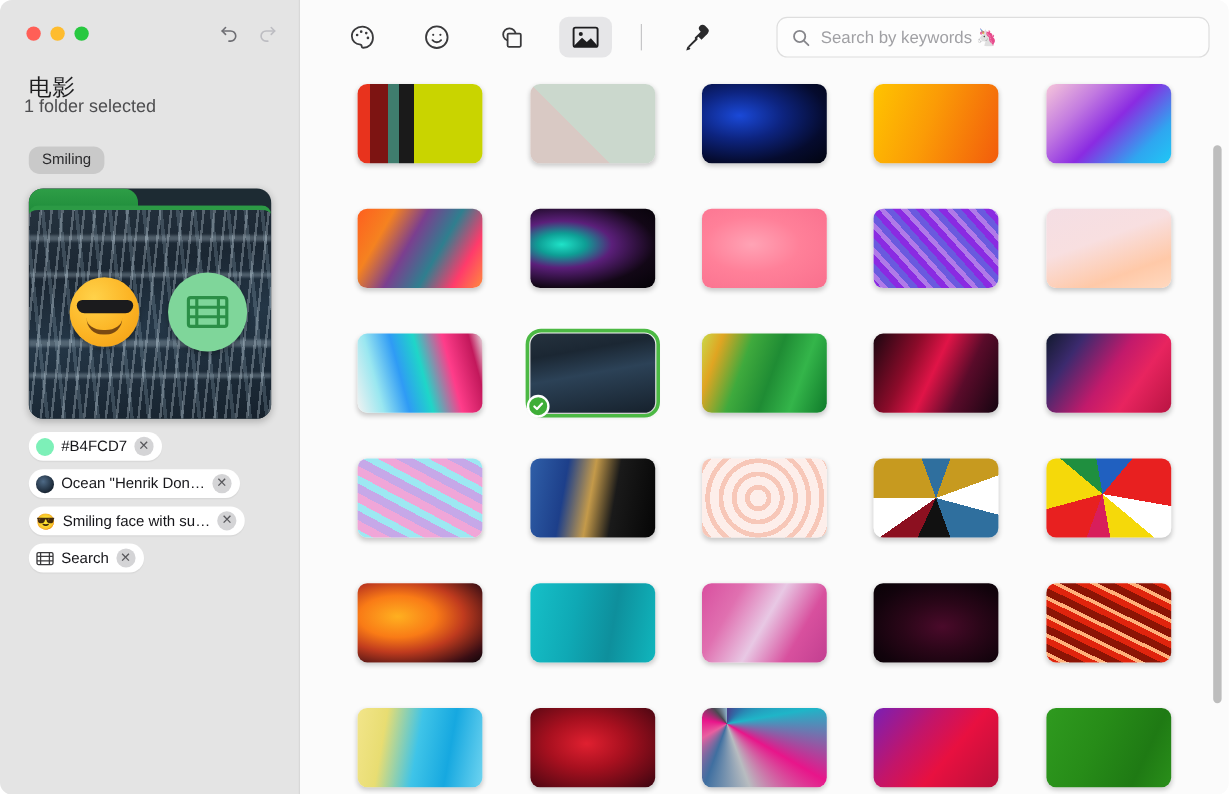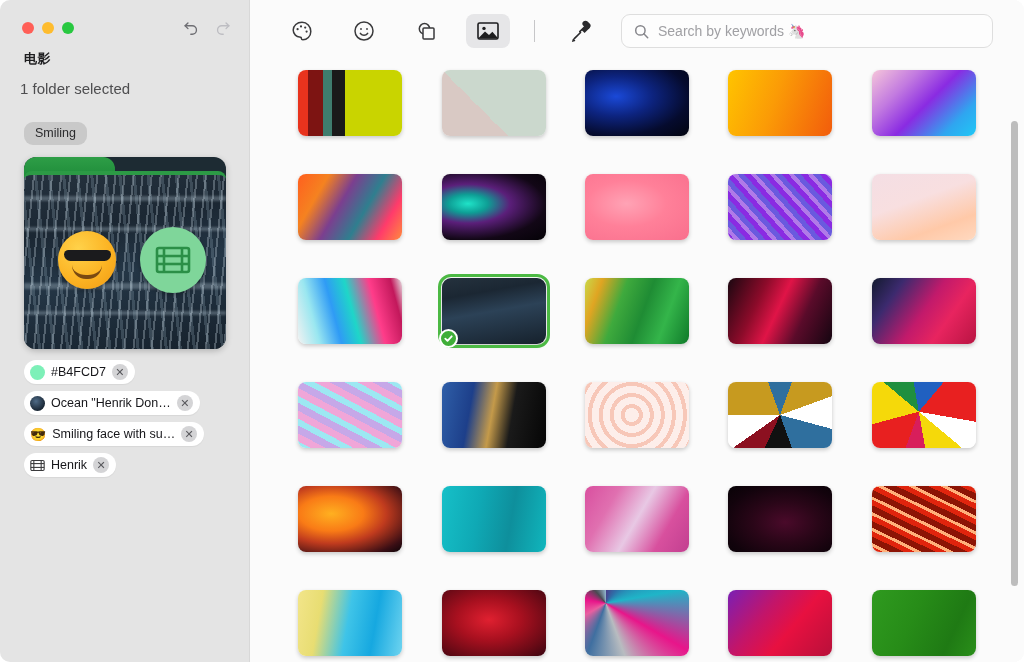--- a/index.html
+++ b/index.html
@@ -39,23 +39,23 @@
   .histbtns {
     position: absolute;
     top: 18px; right: 18px;
     display: flex; gap: 14px;
     align-items: center;
   }
   .histbtns svg { display: block; }
 
   .folder-title {
     position: absolute;
-    top: 50px; left: 24px;
-    font-size: 13px;
-    font-weight: 700;
+    top: 60px; left: 24px;
+    font-size: 19px;
+    font-weight: 400;
     color: #1d1d1f;
     letter-spacing: .5px;
   }
   .folder-sub {
     position: absolute;
     top: 80px; left: 20px;
     font-size: 15px;
     color: #4e4e50;
   }
 
@@ -209,20 +209,21 @@
   }
   .tool.active { background: #e6e6e8; }
   .tool-divider {
     width: 1px; height: 22px;
     background: #c6c6c8;
     margin: 0 24px 0 6px;
   }
   .search {
     flex: 1;
     height: 34px;
+    margin-left: 26px;
     background: #fdfdfd;
     border: 1px solid #dedede;
     border-radius: 9px;
     display: flex;
     align-items: center;
     padding: 0 12px;
     gap: 9px;
     max-width: 372px;
   }
   .search-input {
@@ -366,21 +367,21 @@
       <div class="tag">
         <span style="display:flex">
           <svg width="15" height="13" viewBox="0 0 18 15" fill="none" stroke="#3a3a3c" stroke-width="1.3">
             <rect x="1" y="1.5" width="16" height="12" rx="1.5"></rect>
             <line x1="1" y1="5.2" x2="17" y2="5.2"></line>
             <line x1="1" y1="9.8" x2="17" y2="9.8"></line>
             <line x1="4.6" y1="1.5" x2="4.6" y2="13.5"></line>
             <line x1="13.4" y1="1.5" x2="13.4" y2="13.5"></line>
           </svg>
         </span>
-        <span class="tag-label">Henrik</span>
+        <span class="tag-label">Search</span>
         <span class="tag-x">✕</span>
       </div>
     </div>
 
   </aside>
 
   <section class="main">
 
     <div class="toolbar">
       <div class="tool">

